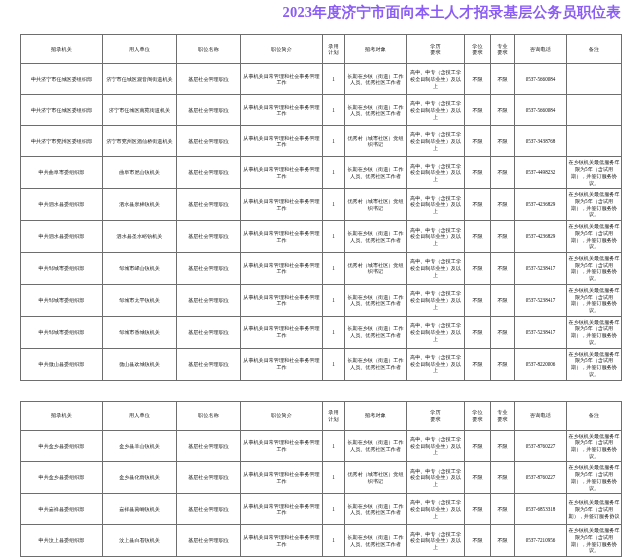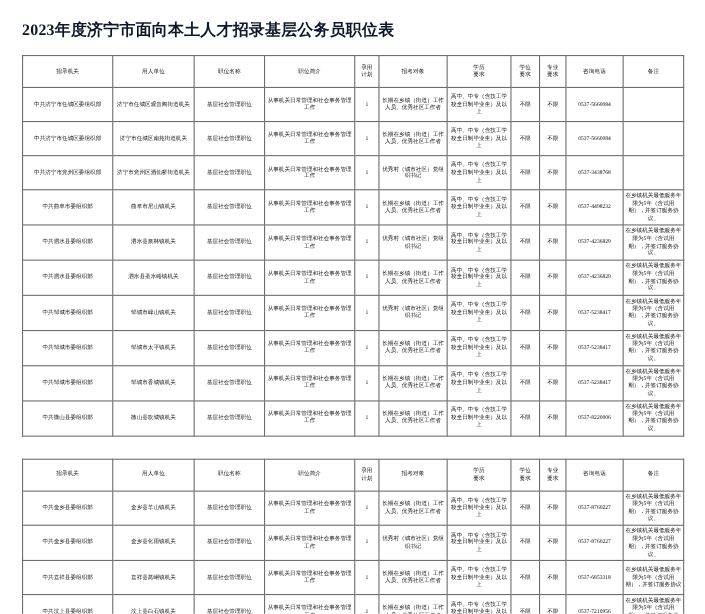--- a/index.html
+++ b/index.html
@@ -16,27 +16,27 @@
   }
   .page {
     width: 641px;
     height: 558px;
     box-sizing: border-box;
     padding: 0 20px;
     background: #ffffff;
     position: relative;
   }
   .doc-title {
-    text-align: left;
+    text-align: right;
     font-family: "Liberation Serif", "DejaVu Serif", serif;
     font-weight: bold;
     font-size: 14.5px;
     letter-spacing: 0.2px;
-    color: #0f172a;
-    padding-top: 20px;
+    color: #8b5cf6;
+    padding-top: 4px;
     padding-bottom: 13px;
     line-height: 1.2;
   }
   table.jobs {
     width: 601px;
     border-collapse: collapse;
     table-layout: fixed;
     font-size: 5.1px;
     line-height: 1.32;
     color: #111;

